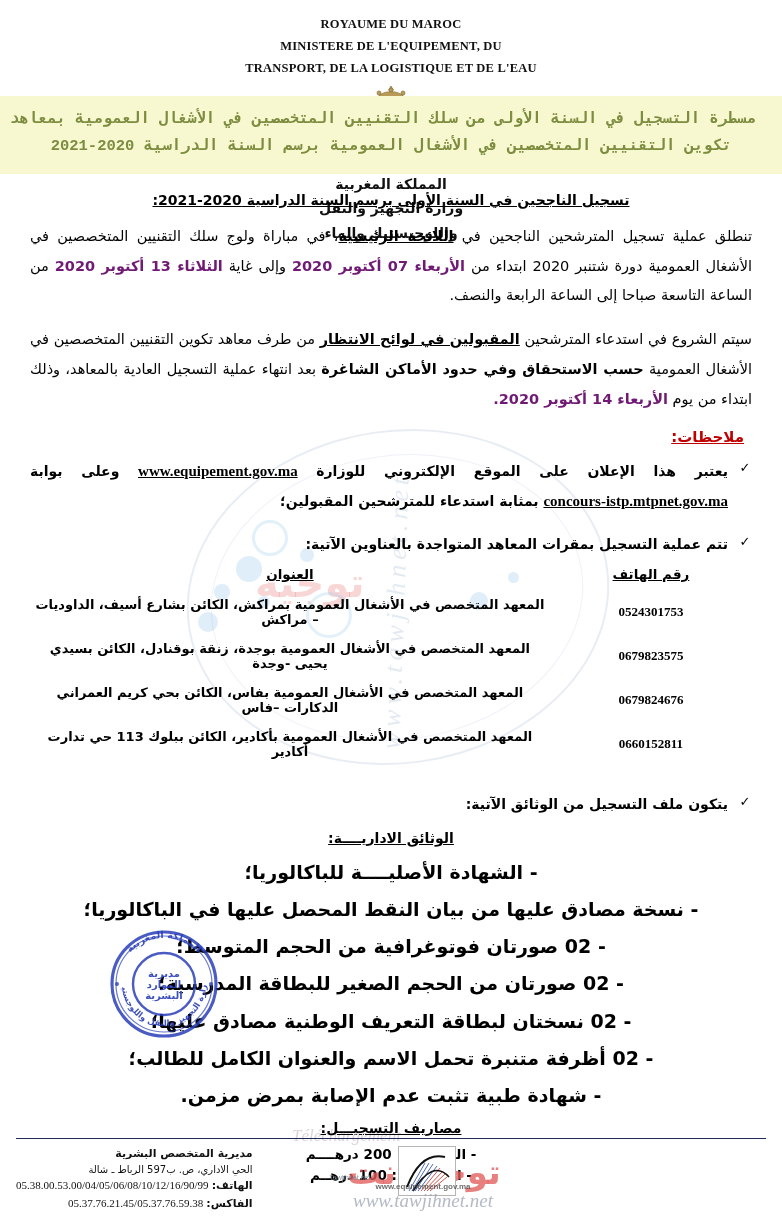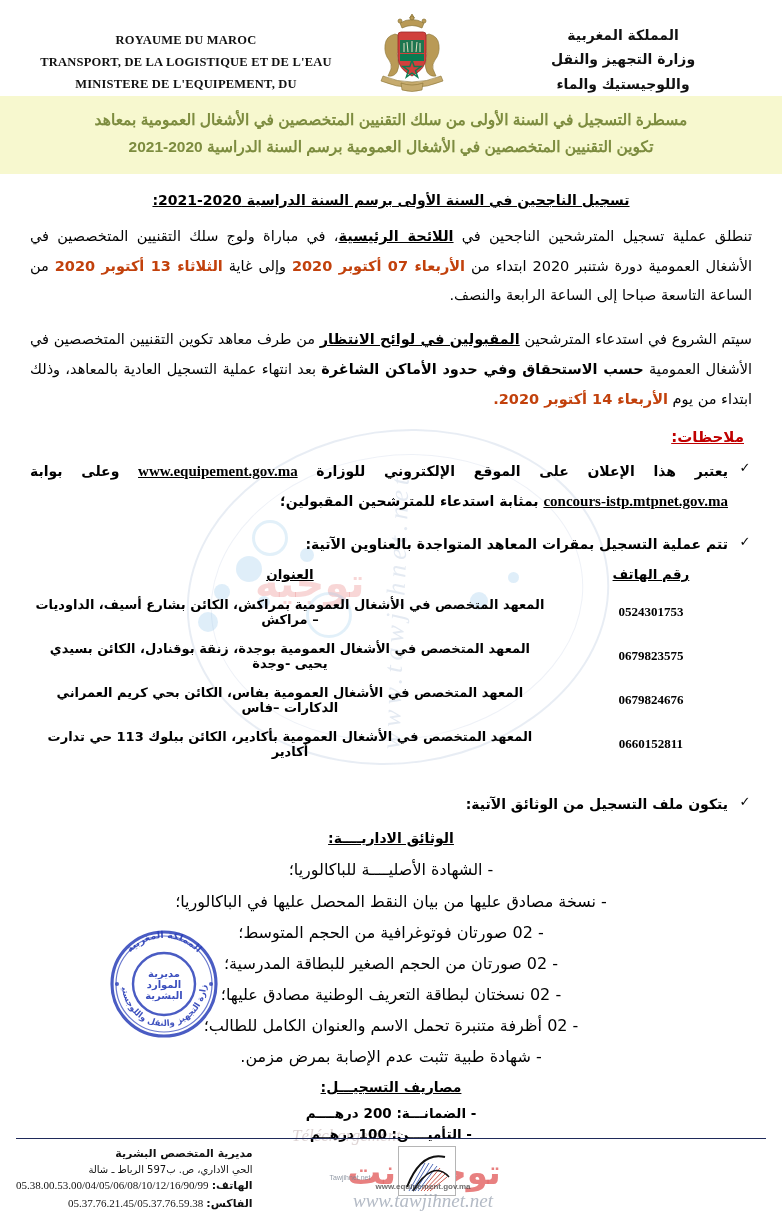--- a/index.html
+++ b/index.html
@@ -80,24 +80,25 @@
     border-radius: 50%;
     border: 3px solid rgba(150,200,235,0.28);
   }
 
   
   .header {
     position: relative;
     z-index: 2;
     height: 96px;
     display: flex;
-    align-items: flex-end;
+    align-items: center;
     justify-content: space-between;
-    padding: 8px 24px 0 36px;
+    padding: 8px 24px 0 24px;
     box-sizing: border-box;
+    flex-direction: column;
   }
   .header-fr {
     width: 300px;
     text-align: center;
     font-family: "Liberation Serif", serif;
     font-weight: bold;
     font-size: 12.5px;
     line-height: 1.75;
     letter-spacing: 0.2px;
     color: #111;
@@ -127,21 +128,21 @@
     position: relative;
     z-index: 2;
     background: #f7f8cf;
     direction: rtl;
     text-align: center;
     padding: 10px 26px 12px 26px;
     box-sizing: border-box;
     height: 78px;
   }
   .banner-line {
-    font-family: Liberation Sans, sans-serif;
+    font-family: Liberation Mono, monospace;
     font-weight: bold;
     font-size: 15.5px;
     line-height: 1.75;
     color: #7d8c3f;
     white-space: nowrap;
   }
 
   
   .body-wrap {
     position: relative;
@@ -160,21 +161,21 @@
   }
   .para {
     font-size: 14.5px;
     line-height: 2.05;
     text-align: justify;
     font-weight: normal;
     margin: 0 0 14px 0;
   }
   .b { font-weight: bold; }
   .u { text-decoration: underline; }
-  .red { color: #c2410c; font-weight: bold; }
+  .red { color: #701a75; font-weight: bold; }
 
   .notes-title {
     color: #c00000;
     font-weight: bold;
     font-size: 15px;
     text-decoration: underline;
     text-align: right;
     margin: 10px 8px 10px 0;
   }
   .bullet-row {
@@ -248,22 +249,22 @@
     text-decoration: underline;
     margin: 12px 0 8px 0;
   }
   .doc-list {
     list-style: none;
     margin: 0;
     padding: 0;
     text-align: center;
   }
   .doc-list li {
-    font-size: 16px;
-    font-weight: normal;
+    font-size: 19px;
+    font-weight: bold;
     line-height: 1.95;
   }
   .fees-list li { font-weight: bold; font-size: 13.5px; line-height: 1.6; }
 
   
   .stamp {
     position: absolute;
     left: 97px;
     top: 917px;
     width: 134px;
@@ -404,22 +405,22 @@
     <div class="wm-bubble" style="left:300px;top:548px;width:14px;height:14px;"></div>
     <div class="wm-bubble" style="left:470px;top:592px;width:18px;height:18px;"></div>
     <div class="wm-bubble" style="left:508px;top:572px;width:11px;height:11px;"></div>
     <div class="wm-ring" style="left:306px;top:592px;width:40px;height:40px;"></div>
     <div class="wm-ring" style="left:252px;top:520px;width:30px;height:30px;"></div>
   </div>
 
   <div class="header">
     <div class="header-fr">
       <div>ROYAUME DU MAROC</div>
+      <div>MINISTERE DE L'EQUIPEMENT, DU</div>
       <div>TRANSPORT,  DE LA LOGISTIQUE ET DE L'EAU</div>
-      <div>MINISTERE DE L'EQUIPEMENT, DU</div>
     </div>
 
     <div class="emblem">
       <svg viewBox="0 0 90 86" width="90" height="86" aria-hidden="true">
 
         <g fill="#b99a56" stroke="#8a7436" stroke-width="0.7">
           <path d="M45 4 l2.4 4 -2.4 2 -2.4-2z"></path>
           <path d="M33 13 q12-7 24 0 l-2 5 q-10-5-20 0z"></path>
           <circle cx="33" cy="11" r="2"></circle>
           <circle cx="57" cy="11" r="2"></circle>

